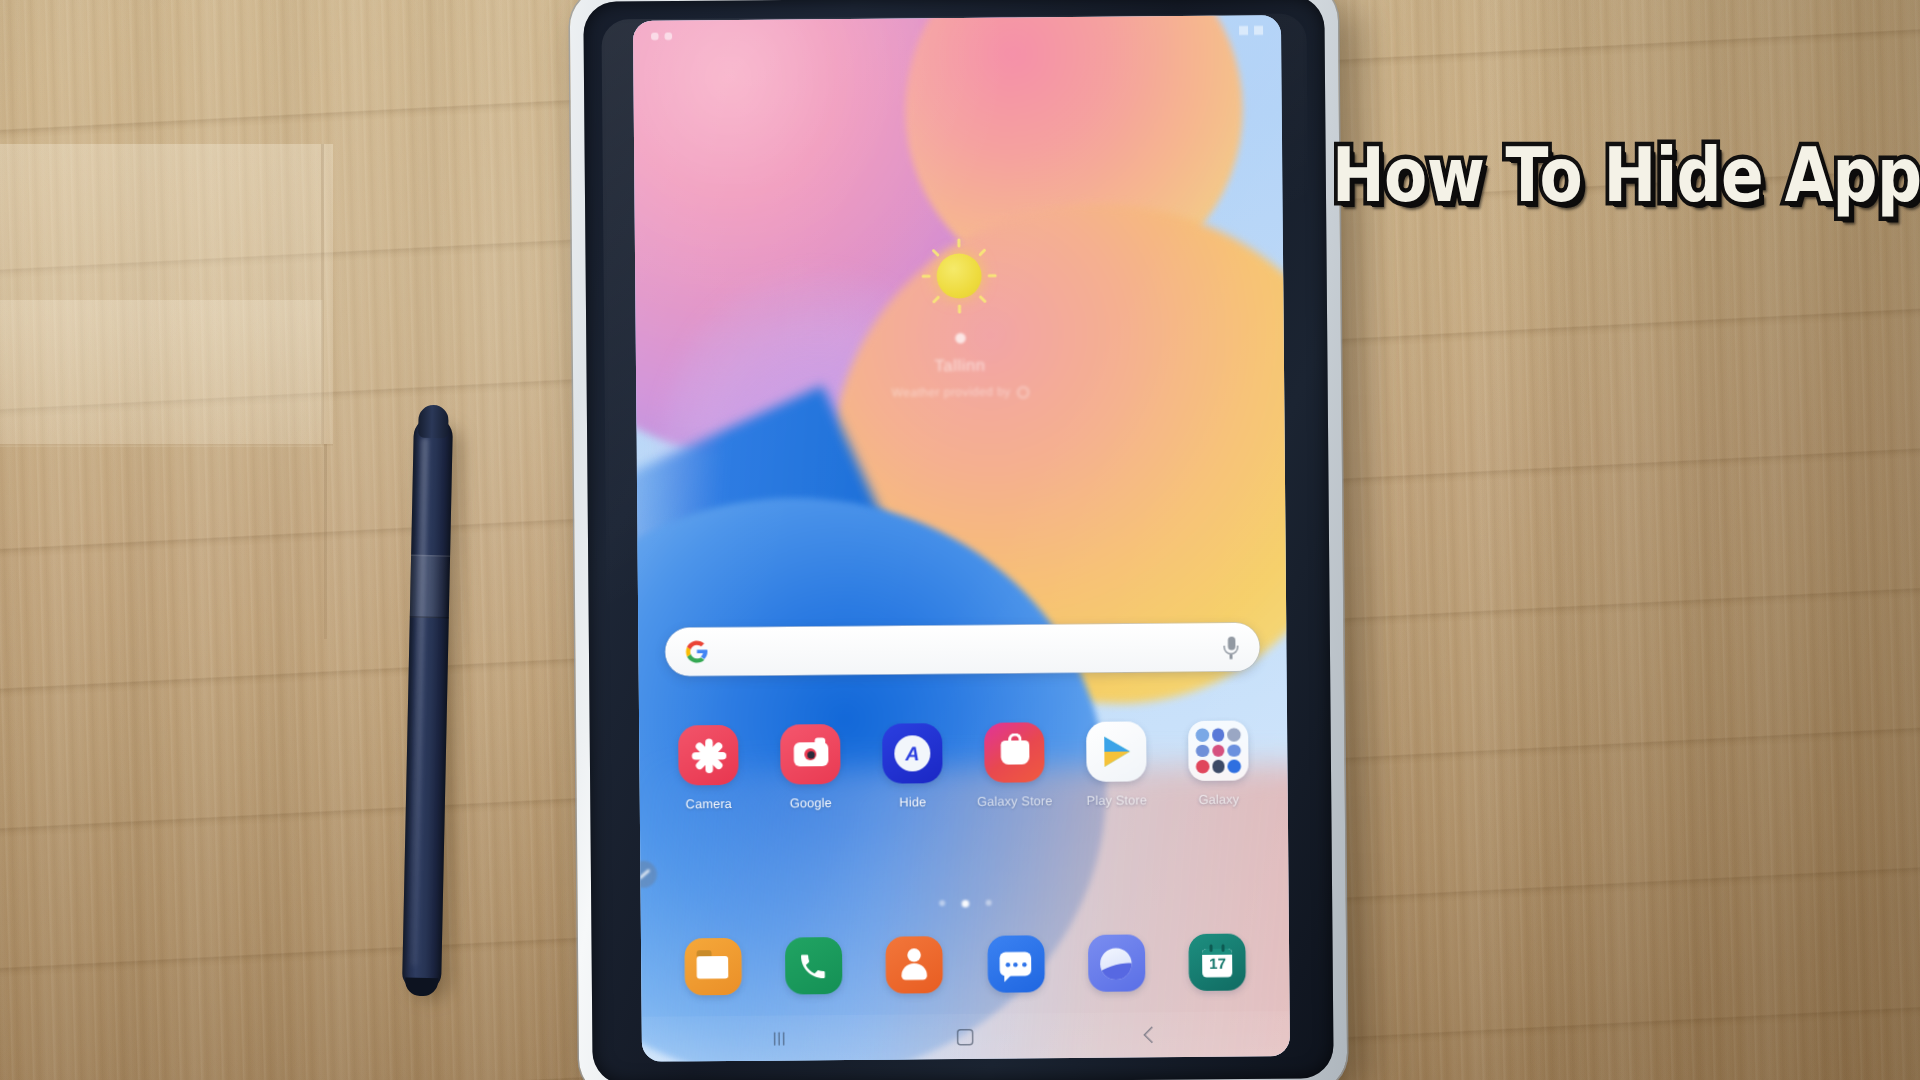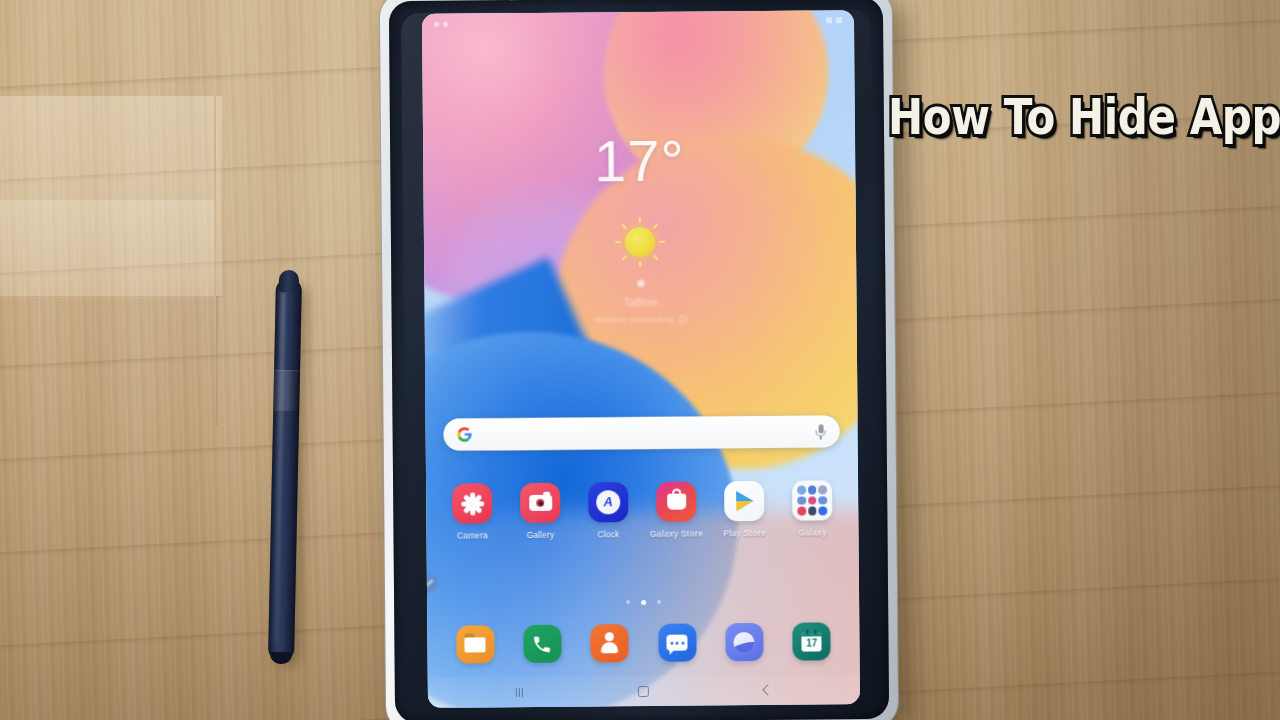--- a/index.html
+++ b/index.html
@@ -350,21 +350,21 @@
     box-shadow:0 2px 5px rgba(40,60,100,.20);
     filter:blur(.3px);
   }
   .app-lbl {
     margin-top:7px; font-size:8.5px; letter-spacing:.1px;
     text-shadow:0 1px 2px rgba(60,80,120,.45);
     white-space:nowrap;
     filter:blur(.45px);
   }
   .lbl-light { color:rgba(255,255,255,.96); }
-  .lbl-dim   { color:rgba(255,255,255,.72);font-weight:bold; }
+  .lbl-dim   { color:rgba(255,255,255,.72); }
 
   
   .ic-gallery { background:linear-gradient(150deg,#f2546a,#e8364f); }
   .flower { position:relative; width:22px; height:22px; }
   .petal {
     position:absolute; left:8.5px; top:-0.5px;
     width:5px; height:11px; border-radius:3px;
     background:#fff; transform-origin:2.5px 11.5px;
   }
   .flower-core {
@@ -621,21 +621,20 @@
           <span class="sb-dot"></span>
           <span class="sb-dot"></span>
         </div>
         <div class="sb-right">
           <span class="sb-bar"></span>
           <span class="sb-bar"></span>
         </div>
       </div>
 
       <div class="weather">
-        <div class="w-temp">17°</div>
         <div class="w-sunwrap">
           <span class="w-ray" style="transform:rotate(0deg)"></span>
           <span class="w-ray" style="transform:rotate(45deg)"></span>
           <span class="w-ray" style="transform:rotate(90deg)"></span>
           <span class="w-ray" style="transform:rotate(135deg)"></span>
           <span class="w-ray" style="transform:rotate(180deg)"></span>
           <span class="w-ray" style="transform:rotate(225deg)"></span>
           <span class="w-ray" style="transform:rotate(270deg)"></span>
           <span class="w-ray" style="transform:rotate(315deg)"></span>
           <div class="w-sun"></div>
@@ -685,30 +684,30 @@
 
         <div class="app">
           <div class="app-ico ic-camera">
             <span class="cam-body">
               <i class="cam-bump"></i>
               <span class="cam-lens">
                   <i></i>
                 </span>
             </span>
           </div>
-          <div class="app-lbl lbl-light">Gallery</div>
+          <div class="app-lbl lbl-light">Google</div>
         </div>
 
         <div class="app">
           <div class="app-ico ic-clock">
             <span class="clock-face">
                 <i class="clock-a">A</i>
               </span>
           </div>
-          <div class="app-lbl lbl-light">Clock</div>
+          <div class="app-lbl lbl-light">Hide</div>
         </div>
 
         <div class="app">
           <div class="app-ico ic-store">
             <span class="bag">
                 <i class="bag-handle"></i>
               </span>
           </div>
           <div class="app-lbl lbl-dim">Galaxy Store</div>
         </div>

